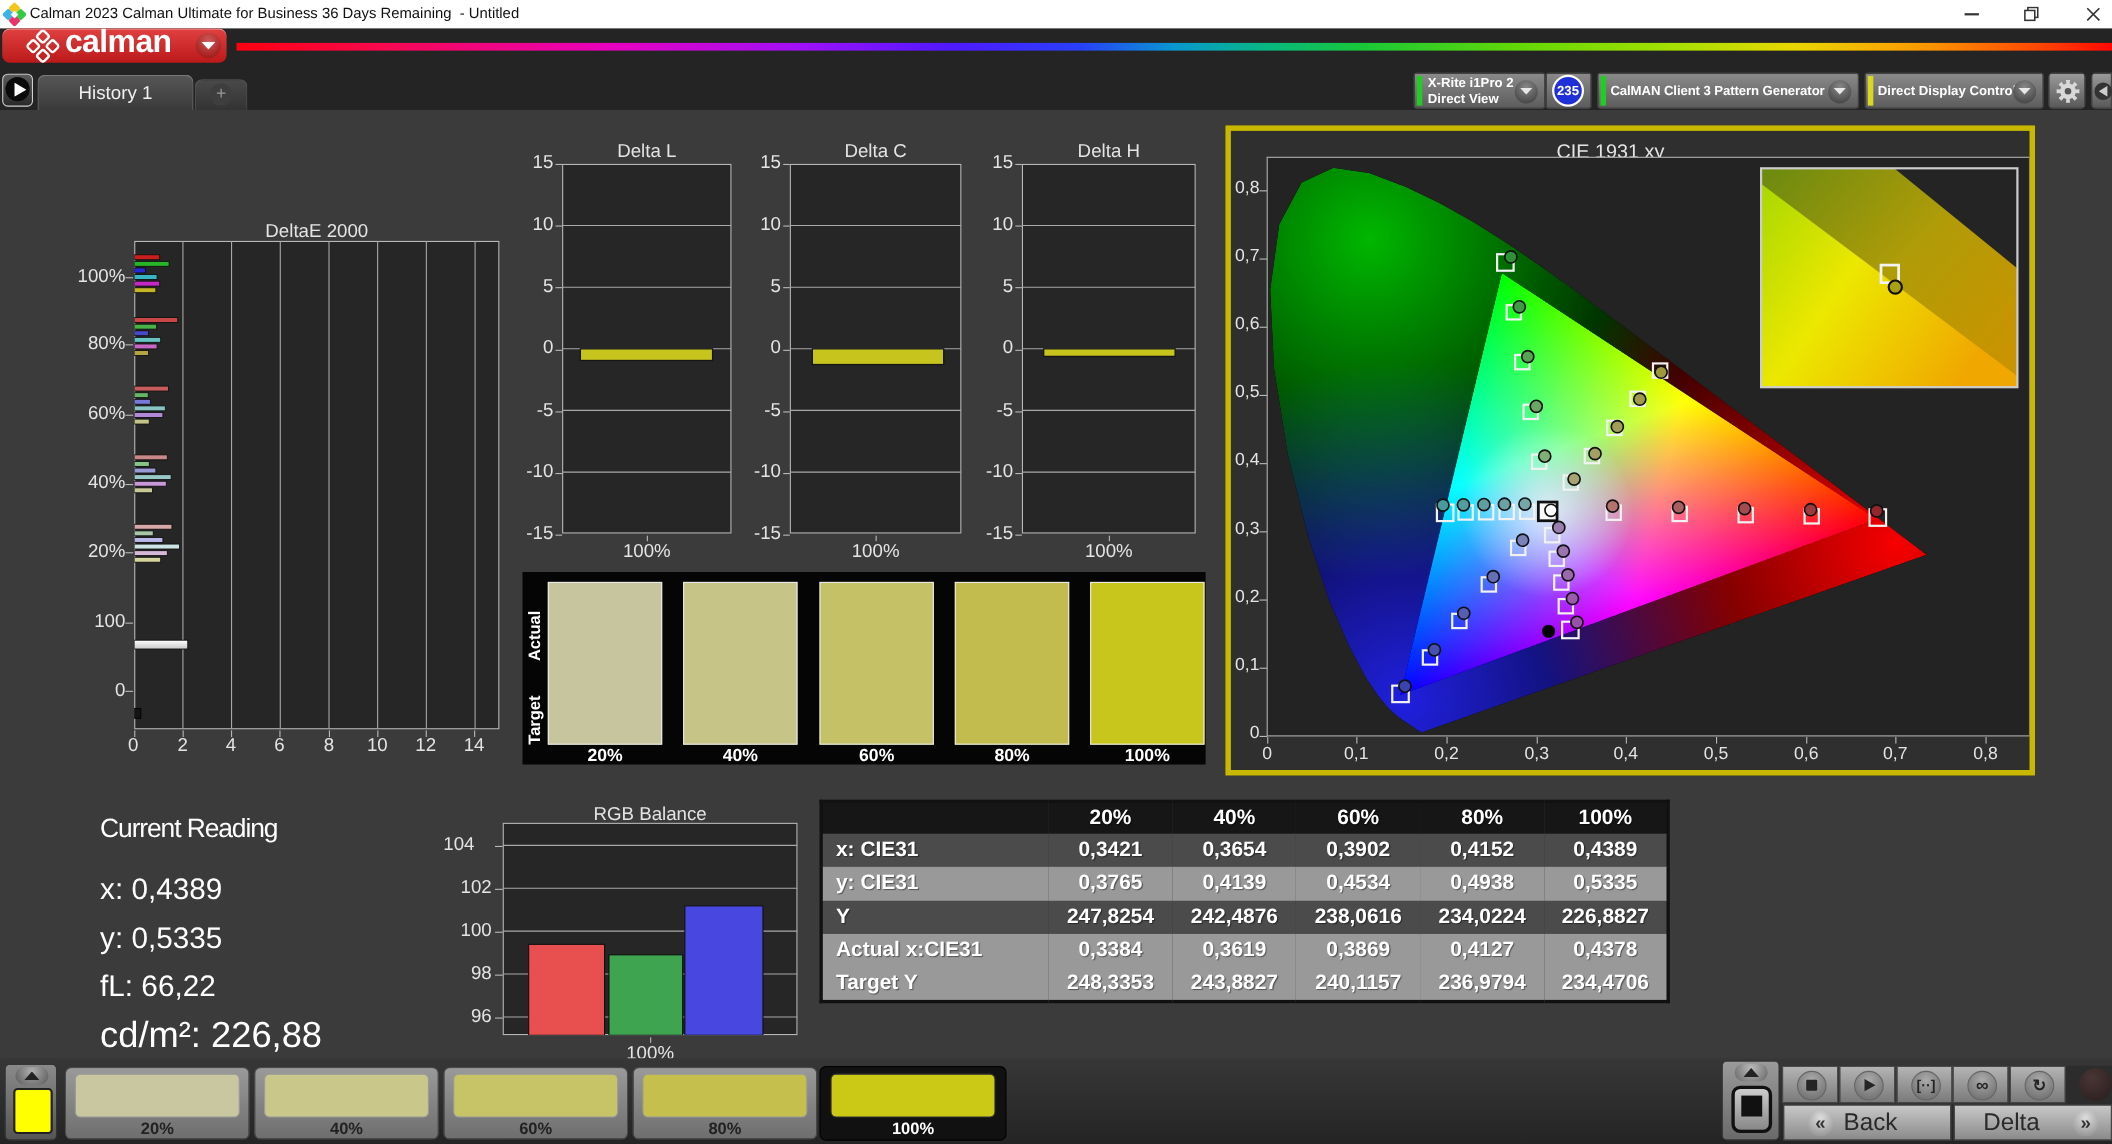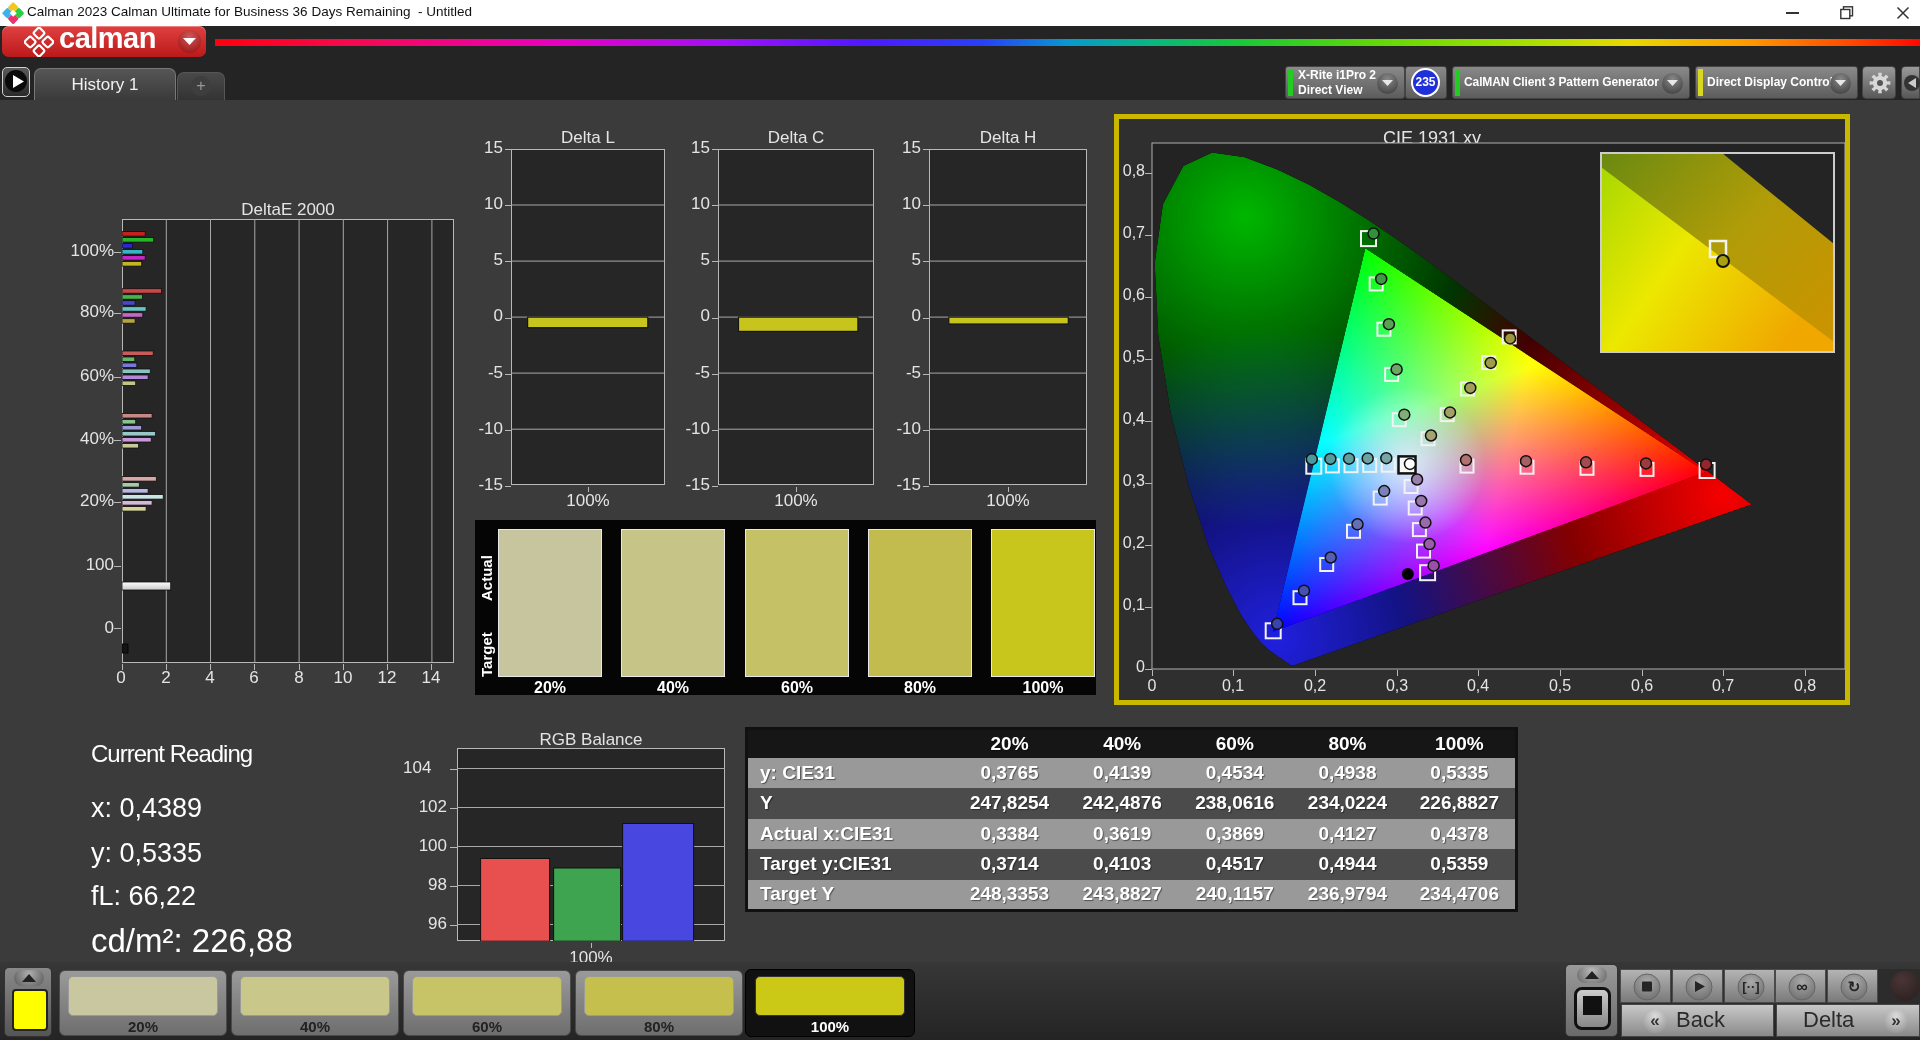--- a/index.html
+++ b/index.html
@@ -247,21 +247,21 @@
 <div style="position:absolute;left:745px;top:529px;width:104px;height:148px;background:#c5c167;border:1px solid #e8e8e8"></div>
 <div style="position:absolute;left:735px;top:679px;width:124px;text-align:center;color:#fff;font-size:16px;font-weight:bold">60%</div>
 <div style="position:absolute;left:868px;top:529px;width:104px;height:148px;background:#c2bc4e;border:1px solid #e8e8e8"></div>
 <div style="position:absolute;left:858px;top:679px;width:124px;text-align:center;color:#fff;font-size:16px;font-weight:bold">80%</div>
 <div style="position:absolute;left:991px;top:529px;width:104px;height:148px;background:#c8c51d;border:1px solid #e8e8e8"></div>
 <div style="position:absolute;left:981px;top:679px;width:124px;text-align:center;color:#fff;font-size:16px;font-weight:bold">100%</div>
 <div style="position:absolute;left:478px;top:601px;width:60px;color:#fff;font-size:15px;font-weight:bold;transform:rotate(-90deg);transform-origin:0 0">Actual</div>
 <div style="position:absolute;left:478px;top:677px;width:60px;color:#fff;font-size:15px;font-weight:bold;transform:rotate(-90deg);transform-origin:0 0">Target</div>
 
 <div style="position:absolute;left:1114px;top:114px;width:736px;height:591px;background:#2f2f2f;border:5px solid #c8b800"></div>
-<div class="lab" style="left:1087px;top:128px;width:690px;text-align:center;font-size:18px">CIE 1931 xy</div>
+<div class="lab" style="left:1119px;top:128px;width:690px;text-align:center;font-size:18px">CIE 1931 xy</div>
 <svg width="726" height="581" viewBox="0 0 726 581" style="position:absolute;left:1119px;top:119px">
   <rect x="33" y="24" width="693" height="526" fill="#232323" stroke="#b0b0b0" stroke-width="1"></rect>
   <defs>
     <clipPath id="horseshoe">
           <path d="M 174.7 546.5 L 174.7 546.5 L 174.5 546.6 L 174.3 546.6 L 174.1 546.6 L 173.8 546.6 L 173.5 546.6 L 173.1 546.6 L 172.5 546.4 L 171.6 546.0 L 170.5 545.3 L 168.9 544.3 L 166.8 542.9 L 164.1 541.1 L 160.4 538.6 L 155.9 535.5 L 150.1 531.2 L 143.2 524.9 L 133.9 513.8 L 122.0 495.9 L 107.1 467.5 L 88.6 425.4 L 69.6 367.0 L 51.7 294.1 L 39.2 216.3 L 35.7 144.3 L 43.9 85.2 L 64.3 47.0 L 93.2 33.5 L 125.8 38.2 L 158.9 50.7 L 190.1 65.8 L 220.1 82.7 L 249.7 101.3 L 278.9 121.1 L 308.1 141.7 L 337.3 163.0 L 366.4 184.6 L 395.3 206.2 L 423.7 227.6 L 451.2 248.4 L 477.6 268.3 L 502.4 287.0 L 525.1 304.2 L 544.8 319.0 L 562.1 332.1 L 576.5 342.9 L 588.1 351.7 L 597.5 358.8 L 604.9 364.3 L 610.9 368.9 L 615.8 372.6 L 619.9 375.7 L 623.2 378.1 L 625.6 380.0 L 627.5 381.4 L 628.9 382.5 L 629.8 383.2 L 630.5 383.7 L 631.1 384.1 L 631.7 384.6 L 632.2 384.9 L 632.5 385.2 L 632.7 385.3 L 632.7 385.4 Z"></path>
         </clipPath>
     <radialGradient id="gG" cx="0" cy="0" r="310" gradientUnits="userSpaceOnUse" gradientTransform="translate(126 98)">
       <stop offset="0" stop-color="#007e00"></stop>
           <stop offset="1" stop-color="#000"></stop>
         </radialGradient>
@@ -453,20 +453,28 @@
       </colgroup>
 <tbody>
         <tr class="hdr">
           <td class="lbl"></td>
           <td>20%</td>
           <td>40%</td>
           <td>60%</td>
           <td>80%</td>
           <td>100%</td>
         </tr>
+<tr class="dark">
+          <td class="lbl">x: CIE31</td>
+          <td>0,3421</td>
+          <td>0,3654</td>
+          <td>0,3902</td>
+          <td>0,4152</td>
+          <td>0,4389</td>
+        </tr>
 <tr class="lite">
           <td class="lbl">y: CIE31</td>
           <td>0,3765</td>
           <td>0,4139</td>
           <td>0,4534</td>
           <td>0,4938</td>
           <td>0,5335</td>
         </tr>
 <tr class="dark">
           <td class="lbl">Y</td>
@@ -476,28 +484,20 @@
           <td>234,0224</td>
           <td>226,8827</td>
         </tr>
 <tr class="lite">
           <td class="lbl">Actual x:CIE31</td>
           <td>0,3384</td>
           <td>0,3619</td>
           <td>0,3869</td>
           <td>0,4127</td>
           <td>0,4378</td>
-        </tr>
-<tr class="dark">
-          <td class="lbl">Target y:CIE31</td>
-          <td>0,3714</td>
-          <td>0,4103</td>
-          <td>0,4517</td>
-          <td>0,4944</td>
-          <td>0,5359</td>
         </tr>
 <tr class="lite">
           <td class="lbl">Target Y</td>
           <td>248,3353</td>
           <td>243,8827</td>
           <td>240,1157</td>
           <td>236,9794</td>
           <td>234,4706</td>
         </tr>
 </tbody>

